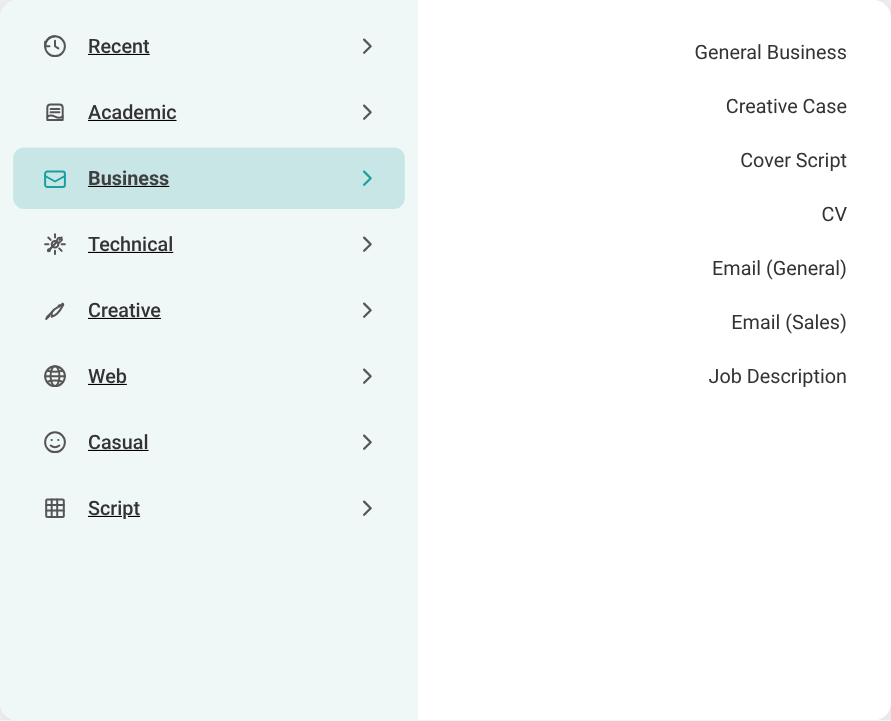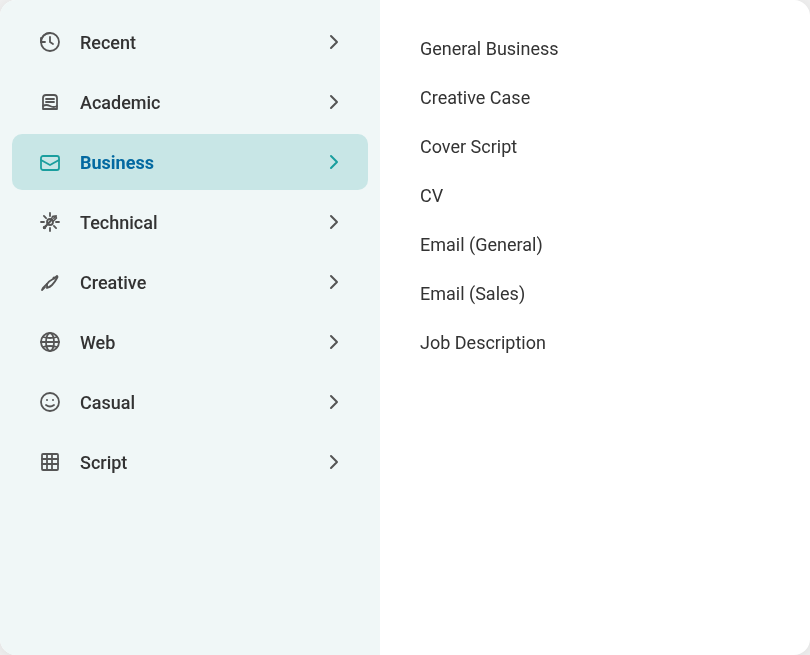--- a/index.html
+++ b/index.html
@@ -37,28 +37,29 @@
     }
 
     .sidebar-item {
       display: flex;
       align-items: center;
       padding: 14px 24px;
       cursor: pointer;
       border-radius: 10px;
       margin: 2px 12px;
       transition: background 0.15s;
+      text-decoration: underline;
     }
 
     .sidebar-item.active {
       background: #c8e6e6;
     }
 
     .sidebar-item.active .item-label {
-      color: #0369a1;
+      color: #404040;
       font-weight: 700;
     }
 
     .sidebar-item.active .item-icon svg {
       stroke: #1a9e9e;
     }
 
     .sidebar-item.active .chevron svg {
       stroke: #1a9e9e;
     }
@@ -106,20 +107,21 @@
     .sidebar-item.active .chevron svg {
       stroke: #1a9e9e;
     }
 
     .content {
       flex: 1;
       padding: 24px 32px;
       display: flex;
       flex-direction: column;
       gap: 0;
+      align-items: flex-end;
     }
 
     .content-item {
       padding: 14px 8px;
       font-size: 18px;
       color: #333;
       font-weight: 400;
       border-bottom: none;
       cursor: pointer;
     }

